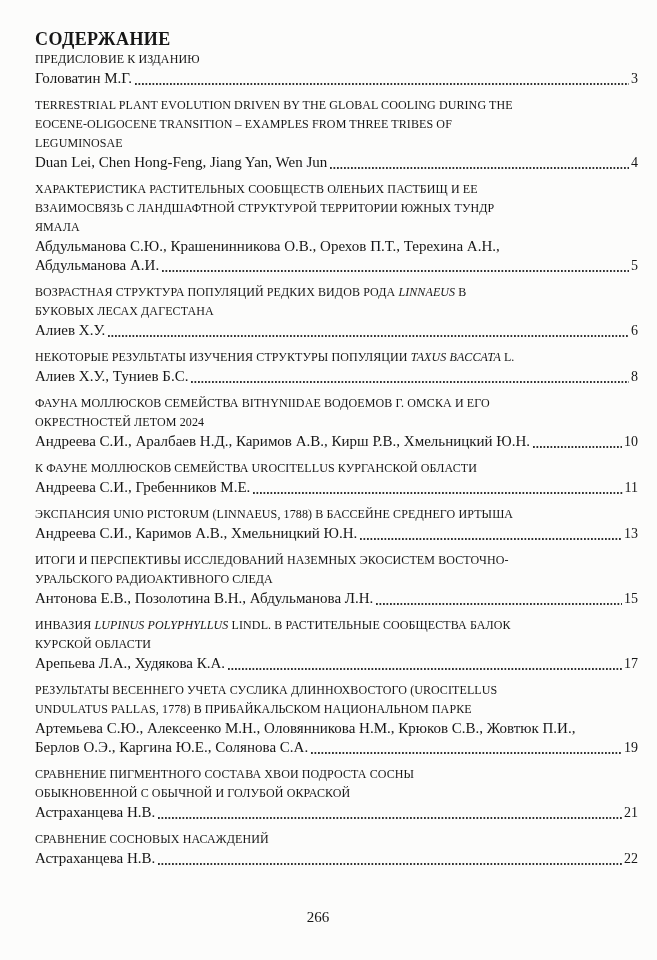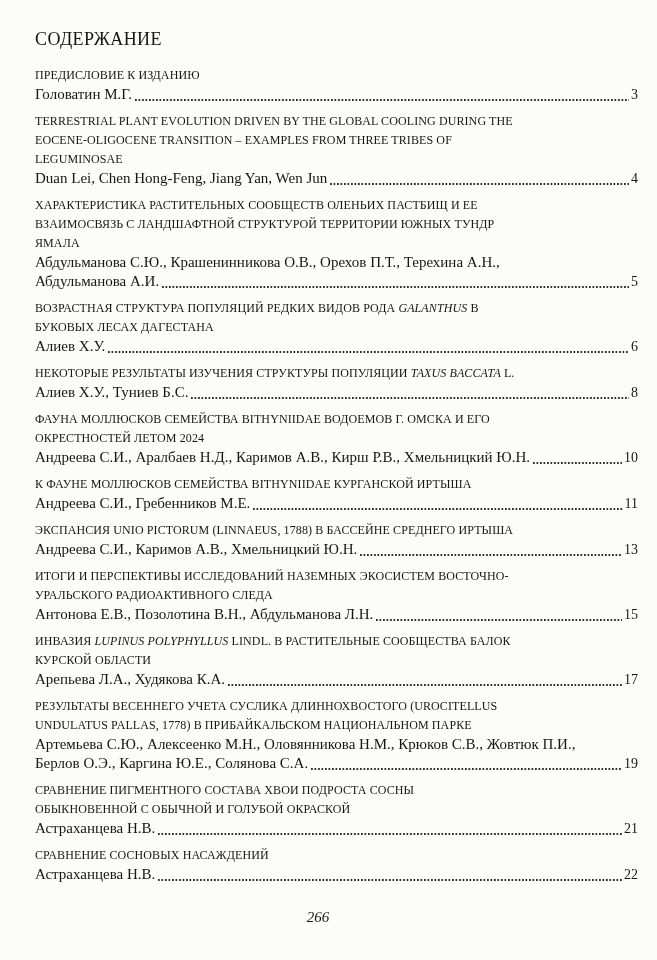--- a/index.html
+++ b/index.html
@@ -14,24 +14,24 @@
     position: relative;
     width: 657px; height: 960px;
   }
   .content {
     position: absolute;
     left: 35px; top: 28px;
     width: 603px;
   }
   .heading {
     font-size: 18px;
-    font-weight: 400;
+    font-weight: 700;
     letter-spacing: 0.4px;
     line-height: 22px;
-    margin: 0 0 16px 0;
+    margin: 0 0 0 0;
   }
   .toc-entry { margin-bottom: 8px; }
   .title-line {
     font-size: 12px;
     line-height: 19px;
     white-space: nowrap;
     letter-spacing: 0.1px;
   }
   .seg-italic { font-style: italic; }
   .authors-line {
@@ -65,21 +65,20 @@
     font-size: 14px;
     white-space: nowrap;
   }
   .footer-page {
     position: absolute;
     left: 0; top: 908px;
     width: 636px;
     text-align: center;
     font-size: 15px;
     line-height: 19px;
-    font-style: italic;
   }
 </style>
 </head>
 <body>
 
 <div class="page">
   <div class="content">
     <h1 class="heading">СОДЕРЖАНИЕ</h1>
     <div id="toc-entries">
         <div class="toc-entry">
@@ -112,21 +111,21 @@
           </div>
           <div class="authors-line">Абдульманова С.Ю., Крашенинникова О.В., Орехов П.Т., Терехина А.Н.,</div>
           <div class="authors-row">
             <span class="authors">Абдульманова А.И.</span>
             <span class="dots"></span>
             <span class="pageno">5</span>
           </div>
         </div>
         <div class="toc-entry">
           <div class="entry-title">
-            <div class="title-line"><span class="seg">ВОЗРАСТНАЯ СТРУКТУРА ПОПУЛЯЦИЙ РЕДКИХ ВИДОВ РОДА </span><span class="seg-italic">GALANTHUS</span><span class="seg"> В</span></div>
+            <div class="title-line"><span class="seg">ВОЗРАСТНАЯ СТРУКТУРА ПОПУЛЯЦИЙ РЕДКИХ ВИДОВ РОДА </span><span class="seg-italic">LINNAEUS</span><span class="seg"> В</span></div>
             <div class="title-line"><span class="seg">БУКОВЫХ ЛЕСАХ ДАГЕСТАНА</span></div>
           </div>
           <div class="authors-row">
             <span class="authors">Алиев Х.У.</span>
             <span class="dots"></span>
             <span class="pageno">6</span>
           </div>
         </div>
         <div class="toc-entry">
           <div class="entry-title">
@@ -144,21 +143,21 @@
             <div class="title-line"><span class="seg">ОКРЕСТНОСТЕЙ ЛЕТОМ 2024</span></div>
           </div>
           <div class="authors-row">
             <span class="authors">Андреева С.И., Аралбаев Н.Д., Каримов А.В., Кирш Р.В., Хмельницкий Ю.Н.</span>
             <span class="dots"></span>
             <span class="pageno">10</span>
           </div>
         </div>
         <div class="toc-entry">
           <div class="entry-title">
-            <div class="title-line"><span class="seg">К ФАУНЕ МОЛЛЮСКОВ СЕМЕЙСТВА BITHYNIIDAE КУРГАНСКОЙ ИРТЫША</span></div>
+            <div class="title-line"><span class="seg">К ФАУНЕ МОЛЛЮСКОВ СЕМЕЙСТВА UROCITELLUS КУРГАНСКОЙ ОБЛАСТИ</span></div>
           </div>
           <div class="authors-row">
             <span class="authors">Андреева С.И., Гребенников М.Е.</span>
             <span class="dots"></span>
             <span class="pageno">11</span>
           </div>
         </div>
         <div class="toc-entry">
           <div class="entry-title">
             <div class="title-line"><span class="seg">ЭКСПАНСИЯ UNIO PICTORUM (LINNAEUS, 1788) В БАССЕЙНЕ СРЕДНЕГО ИРТЫША</span></div>

